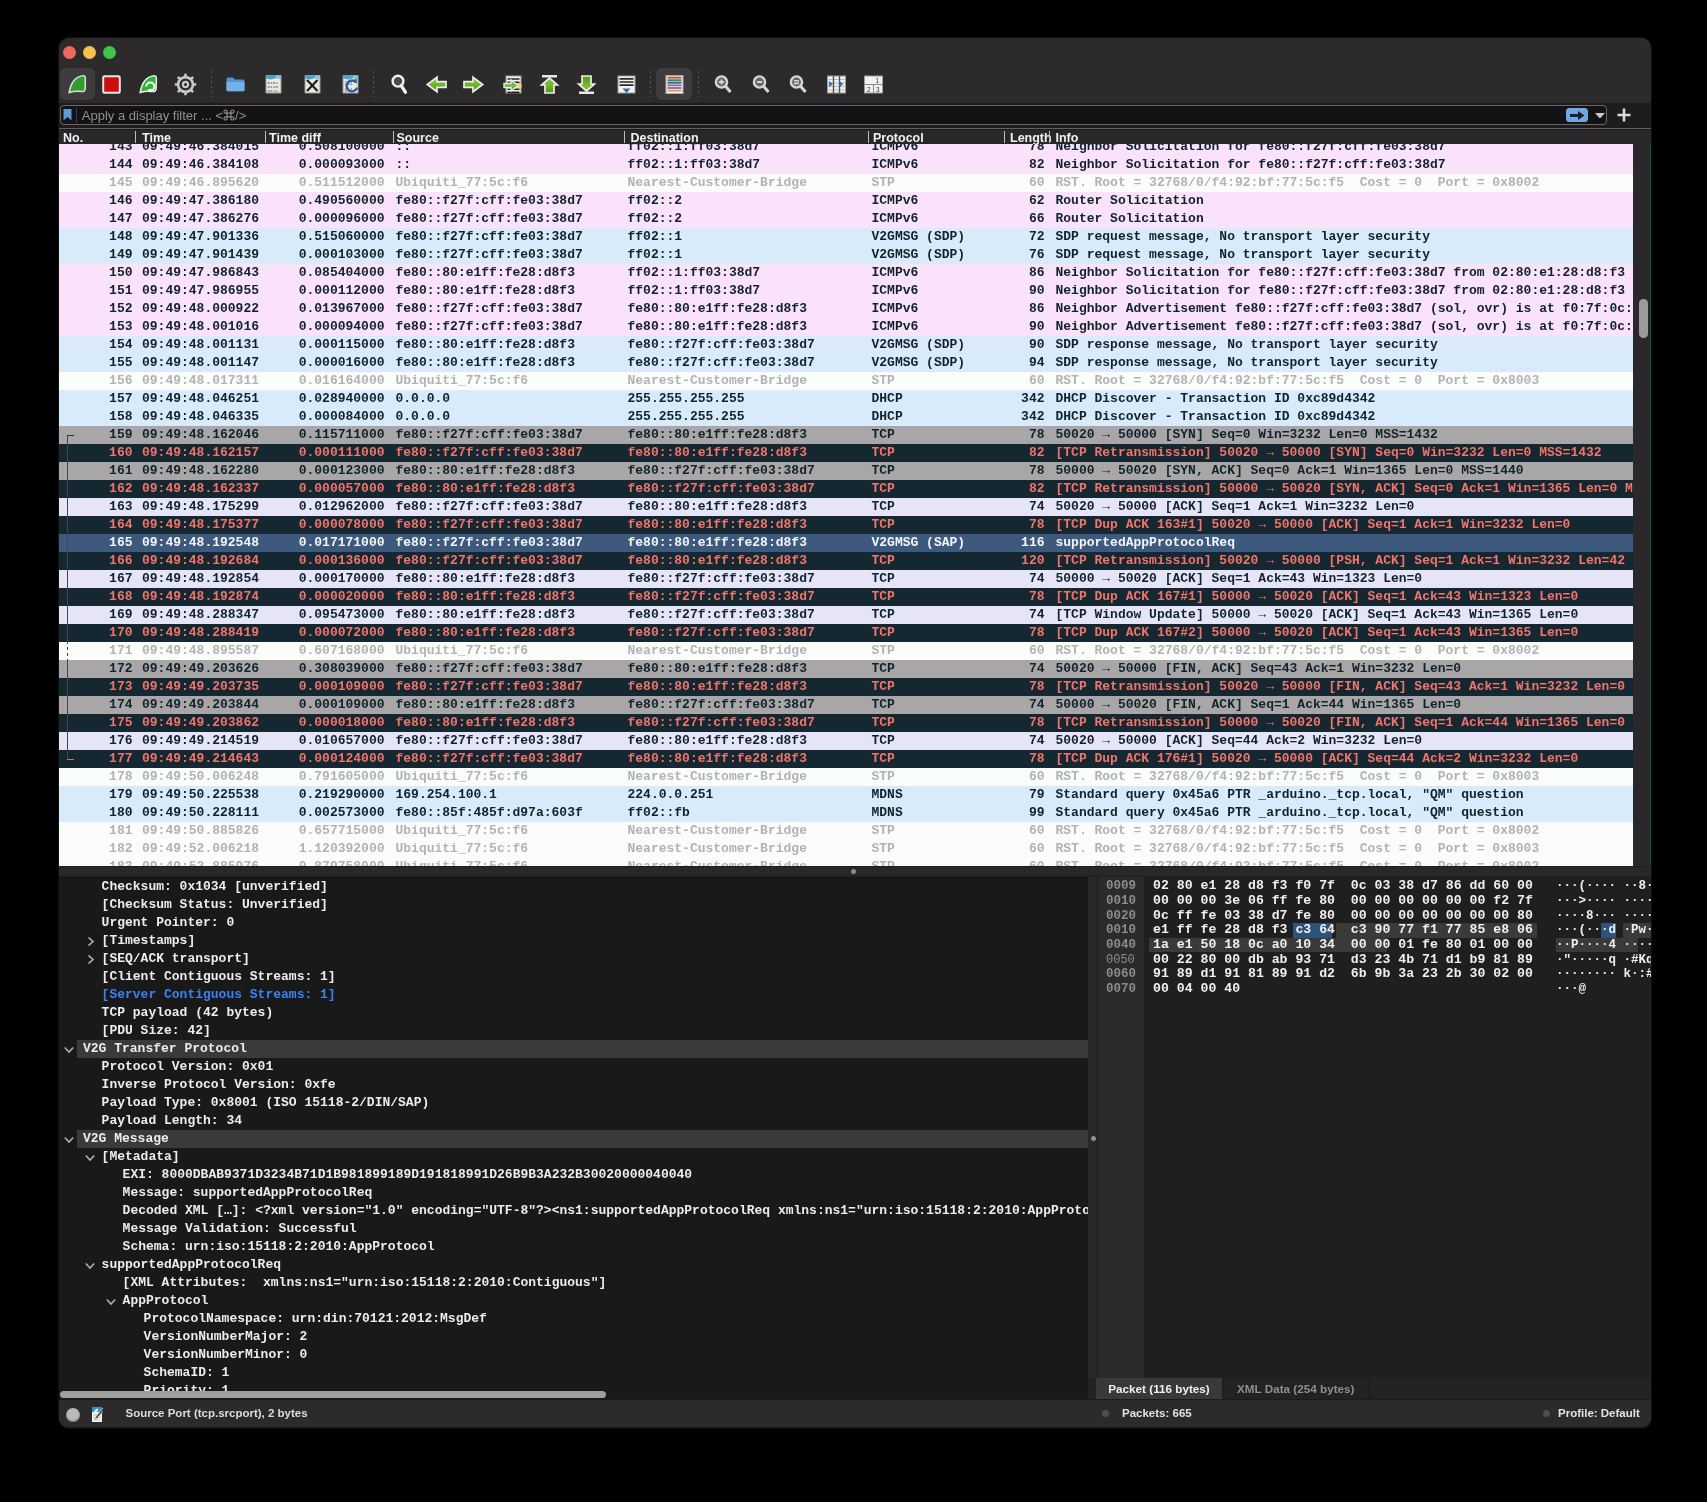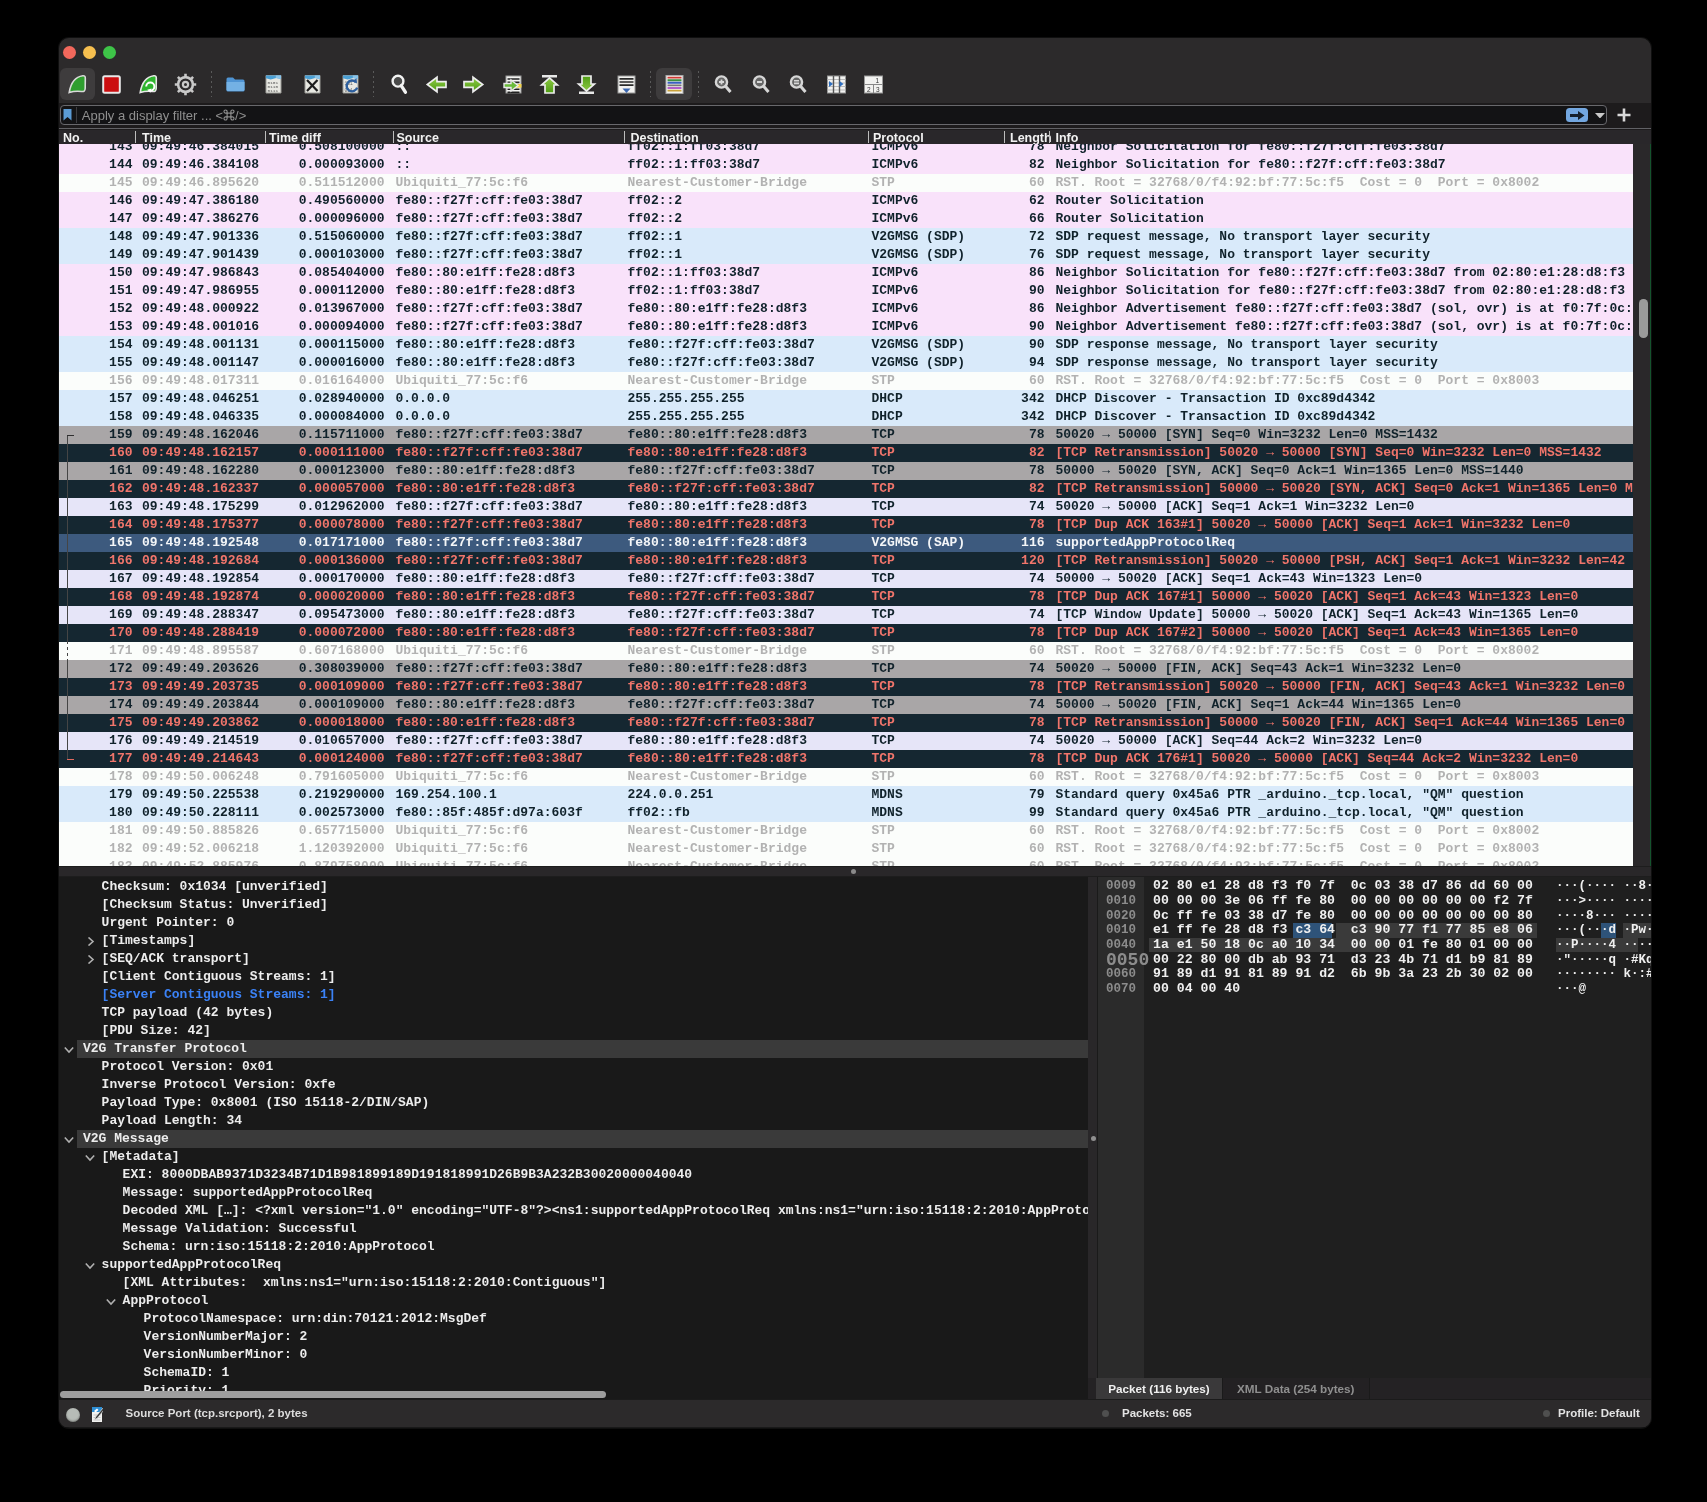--- a/index.html
+++ b/index.html
@@ -371,21 +371,21 @@
       <div style="position:absolute;left:503.2px;top:46.22px;width:14.9px;height:14.64px;background:#2e5379"></div>
       <div style="position:absolute;left:525.55px;top:46.22px;width:100px;height:14.64px;background:#3a3a3a"></div>
       <div style="position:absolute;left:8.5px;top:46.22px;height:14.64px;line-height:14.64px;font-size:12.5px;color:#8c8c8c;font-family:'Liberation Mono',monospace;font-weight:bold">0010</div>
       <div class="ab mono" style="left:55.5px;top:46.22px;height:14.64px;line-height:14.64px;font-size:13.2px;color:#f0f0f0">e1 ff fe 28 d8 f3 c3 64  c3 90 77 f1 77 85 e8 06</div>
       <div class="ab mono" style="left:458.5px;top:46.22px;height:14.64px;line-height:14.64px;font-size:12.5px;color:#f0f0f0">···(···d ·Pw·w···</div>
       <div style="position:absolute;left:51.5px;top:60.86px;width:237.6px;height:14.64px;background:#3a3a3a"></div>
       <div style="position:absolute;left:458.5px;top:60.86px;width:82px;height:14.64px;background:#3a3a3a"></div>
       <div style="position:absolute;left:8.5px;top:60.86px;height:14.64px;line-height:14.64px;font-size:12.5px;color:#8c8c8c;font-family:'Liberation Mono',monospace;font-weight:bold">0040</div>
       <div class="ab mono" style="left:55.5px;top:60.86px;height:14.64px;line-height:14.64px;font-size:13.2px;color:#f0f0f0">1a e1 50 18 0c a0 10 34  00 00 01 fe 80 01 00 00</div>
       <div class="ab mono" style="left:458.5px;top:60.86px;height:14.64px;line-height:14.64px;font-size:12.5px;color:#f0f0f0">··P····4 ········</div>
-      <div style="position:absolute;left:8.5px;top:75.5px;height:14.64px;line-height:14.64px;font-size:18px;color:#8c8c8c;font-family:'Liberation Mono',monospace;font-weight:bold">0050</div>
+      <div style="position:absolute;left:8.5px;top:75.5px;height:14.64px;line-height:14.64px;font-size:12px;color:#8c8c8c;font-family:'Liberation Mono',monospace;font-weight:normal">0050</div>
       <div class="ab mono" style="left:55.5px;top:75.5px;height:14.64px;line-height:14.64px;font-size:13.2px;color:#f0f0f0">00 22 80 00 db ab 93 71  d3 23 4b 71 d1 b9 81 89</div>
       <div class="ab mono" style="left:458.5px;top:75.5px;height:14.64px;line-height:14.64px;font-size:12.5px;color:#f0f0f0">·"·····q ·#Kq····</div>
       <div style="position:absolute;left:8.5px;top:90.14px;height:14.64px;line-height:14.64px;font-size:12.5px;color:#8c8c8c;font-family:'Liberation Mono',monospace;font-weight:bold">0060</div>
       <div class="ab mono" style="left:55.5px;top:90.14px;height:14.64px;line-height:14.64px;font-size:13.2px;color:#f0f0f0">91 89 d1 91 81 89 91 d2  6b 9b 3a 23 2b 30 02 00</div>
       <div class="ab mono" style="left:458.5px;top:90.14px;height:14.64px;line-height:14.64px;font-size:12.5px;color:#f0f0f0">········ k·:#+0··</div>
       <div style="position:absolute;left:8.5px;top:104.78px;height:14.64px;line-height:14.64px;font-size:12.5px;color:#8c8c8c;font-family:'Liberation Mono',monospace;font-weight:bold">0070</div>
       <div class="ab mono" style="left:55.5px;top:104.78px;height:14.64px;line-height:14.64px;font-size:13.2px;color:#f0f0f0">00 04 00 40</div>
       <div class="ab mono" style="left:458.5px;top:104.78px;height:14.64px;line-height:14.64px;font-size:12.5px;color:#f0f0f0">···@</div>
     </div>
     <div style="position:absolute;left:1029.5px;top:1340.2px;width:562.5px;height:21.7px;background:#242224"></div>

